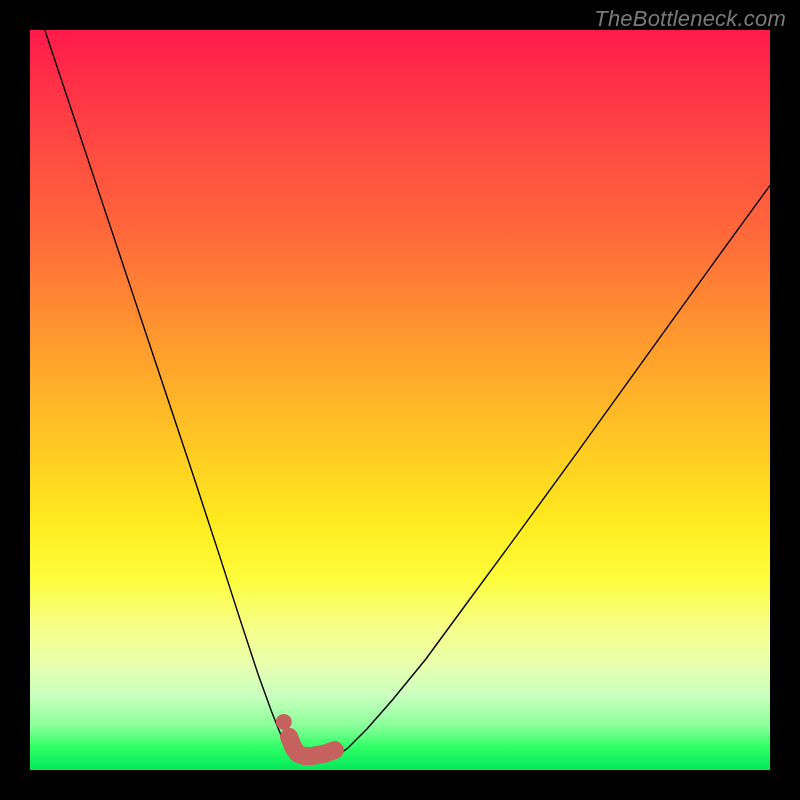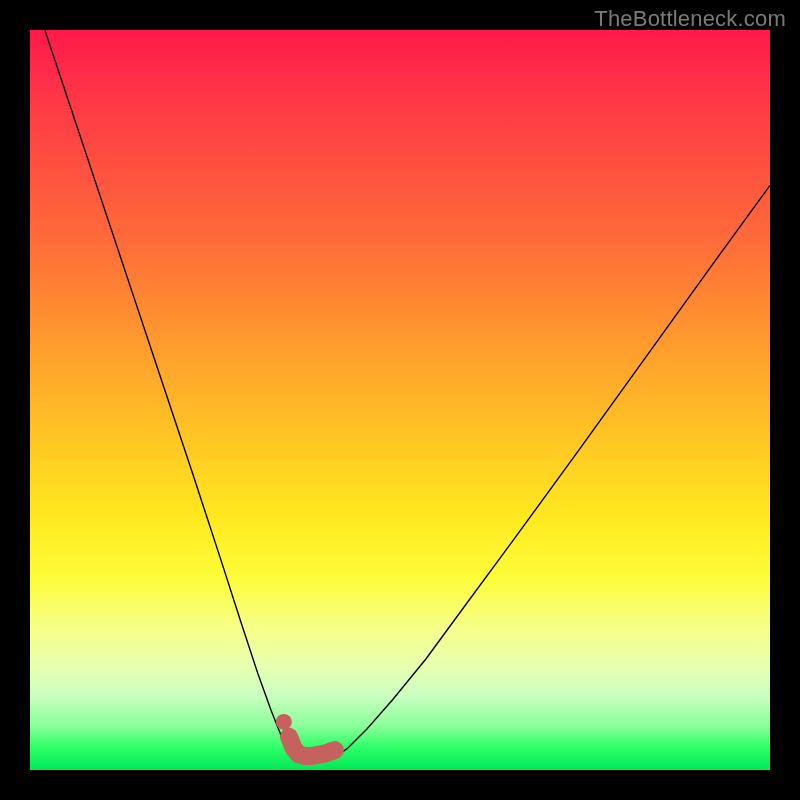--- a/index.html
+++ b/index.html
@@ -8,20 +8,21 @@
     width: 800px;
     height: 800px;
     background: #000;
     font-family: Arial, Helvetica, sans-serif;
     overflow: hidden;
   }
   .frame {
     position: absolute;
     inset: 0;
     background: #000;
+    font-style: italic;
   }
   .watermark {
     position: absolute;
     top: 6px;
     right: 14px;
     color: #7a7a7a;
     font-size: 22px;
     font-weight: 400;
     letter-spacing: 0.2px;
     z-index: 5;

